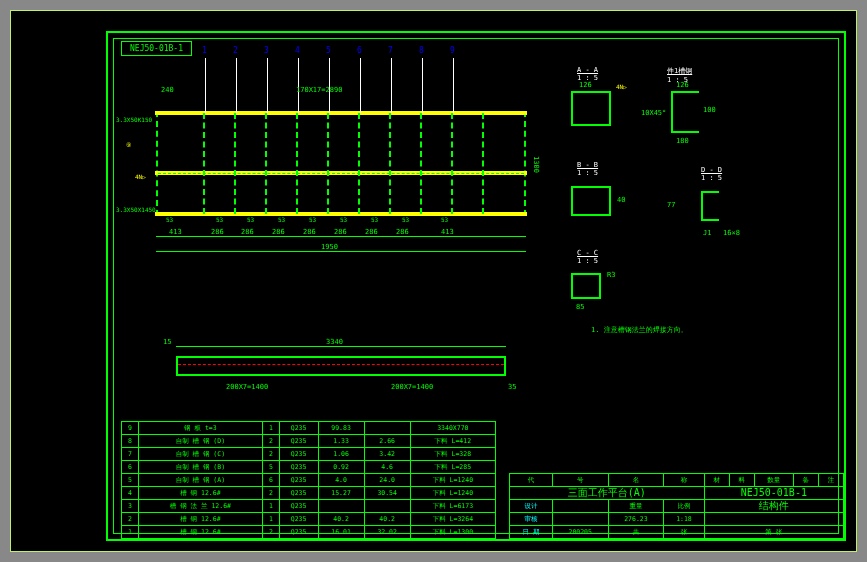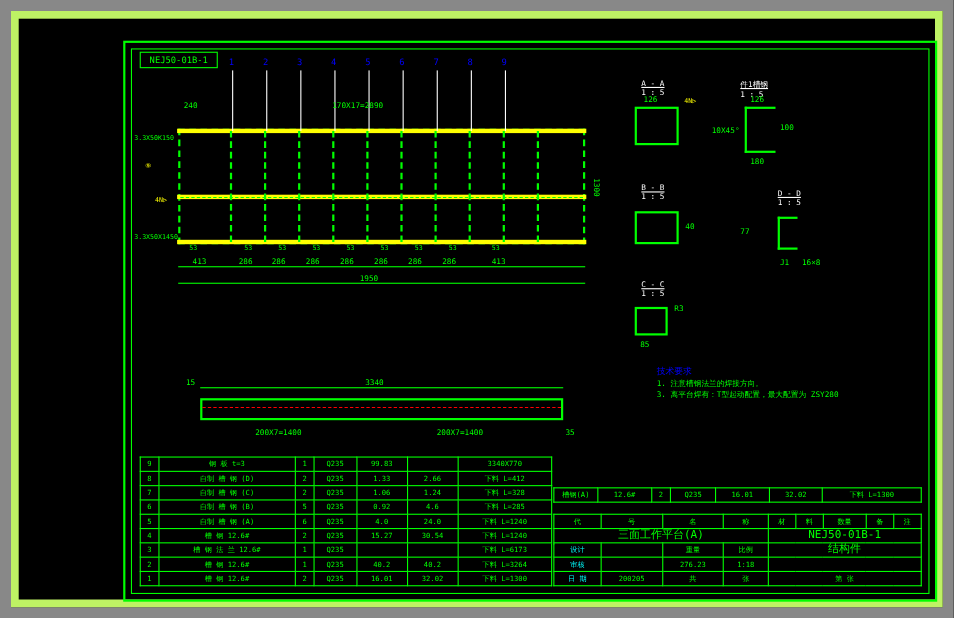--- a/index.html
+++ b/index.html
@@ -1,17 +1,17 @@
 <!DOCTYPE html>
 <html><head>
 <meta charset="utf-8">
 <style>
 *{margin:0;padding:0;box-sizing:border-box}
 body{background:#888;font-family:"SimSun",monospace;font-size:7px;display:flex;justify-content:center;align-items:center;height:562px;width:867px;overflow:hidden}
-.canvas{width:847px;height:542px;background:#000;position:relative;border:7px solid #bef264}
+.canvas{width:847px;height:542px;background:#000;position:relative;border:1px solid #bef264}
 .frame{position:absolute;left:95px;top:20px;width:740px;height:510px;border:2px solid #0f0}
 .frame-inner{position:absolute;left:5px;top:5px;right:5px;bottom:5px;border:1px solid #0f0}
 .dwg-tag{position:absolute;left:110px;top:30px;border:1px solid #0f0;padding:2px 8px;color:#0f0;font-size:8px}
 .plan{position:absolute;left:145px;top:100px;width:370px;height:105px;border:2px dashed #0f0}
 .plan-row{position:absolute;left:0;top:60px;width:100%;border-top:1px dashed #0f0}
 .plan-col{position:absolute;top:0;bottom:0;border-left:2px dashed #0f0}
 .plan .bar{position:absolute;height:4px;background:#ff0;left:-3px;right:-3px}
 .leader{position:absolute;top:-55px;width:1px;height:55px;border-left:1px solid #fff}
 .lead-num{position:absolute;top:-67px;color:#00f;font-size:8px;transform:translateX(-3px)}
 .dim{position:absolute;color:#0f0;font-size:7px;white-space:nowrap}
@@ -146,23 +146,21 @@
   <div class="dim" style="left:656px;top:190px">77</div>
   <div class="dim" style="left:692px;top:218px">J1</div>
   <div class="dim" style="left:712px;top:218px">16×8</div>
 
   <div class="detail-lbl" style="left:566px;top:238px"><u>C - C</u><br><span>1 : 5</span></div>
   <div class="detail" style="left:560px;top:262px;width:30px;height:26px;border:2px solid #0f0"></div>
   <div class="dim" style="left:565px;top:292px">85</div>
   <div class="dim" style="left:596px;top:260px">R3</div>
 
   <div class="tech">
-    <div class="title">技术要求</div>
     <div>1. 注意槽钢法兰的焊接方向。</div>
-    <div>3. 离平台焊有：T型起动配置，最大配置为 ZSY280</div>
   </div>
 
   <table class="tbl bom">
     <tbody id="bom-body">
         <tr>
           <td>9</td>
           <td>钢 板 t=3</td>
           <td>1</td>
           <td>Q235</td>
           <td>99.83</td>
@@ -177,21 +175,21 @@
           <td>1.33</td>
           <td>2.66</td>
           <td>下料 L=412</td>
         </tr>
         <tr>
           <td>7</td>
           <td>自制 槽 钢 (C)</td>
           <td>2</td>
           <td>Q235</td>
           <td>1.06</td>
-          <td>1.24</td>
+          <td>3.42</td>
           <td>下料 L=328</td>
         </tr>
         <tr>
           <td>6</td>
           <td>自制 槽 钢 (B)</td>
           <td>5</td>
           <td>Q235</td>
           <td>0.92</td>
           <td>4.6</td>
           <td>下料 L=285</td>
@@ -280,27 +278,14 @@
     <tr>
       <td class="cyan">日 期</td>
           <td>200205</td>
       <td>共</td>
           <td>张</td>
           <td colspan="5">第 张</td>
     </tr>
   </tbody>
     </table>
 
-  <table class="tbl" style="right:12px;bottom:88px;width:335px">
-    <tbody>
-        <tr>
-          <td style="width:40px">槽钢(A)</td>
-          <td>12.6#</td>
-          <td>2</td>
-          <td>Q235</td>
-          <td>16.01</td>
-          <td>32.02</td>
-          <td>下料 L=1300</td>
-        </tr>
-  </tbody>
-    </table>
 
 </div>
 
 </body></html>

